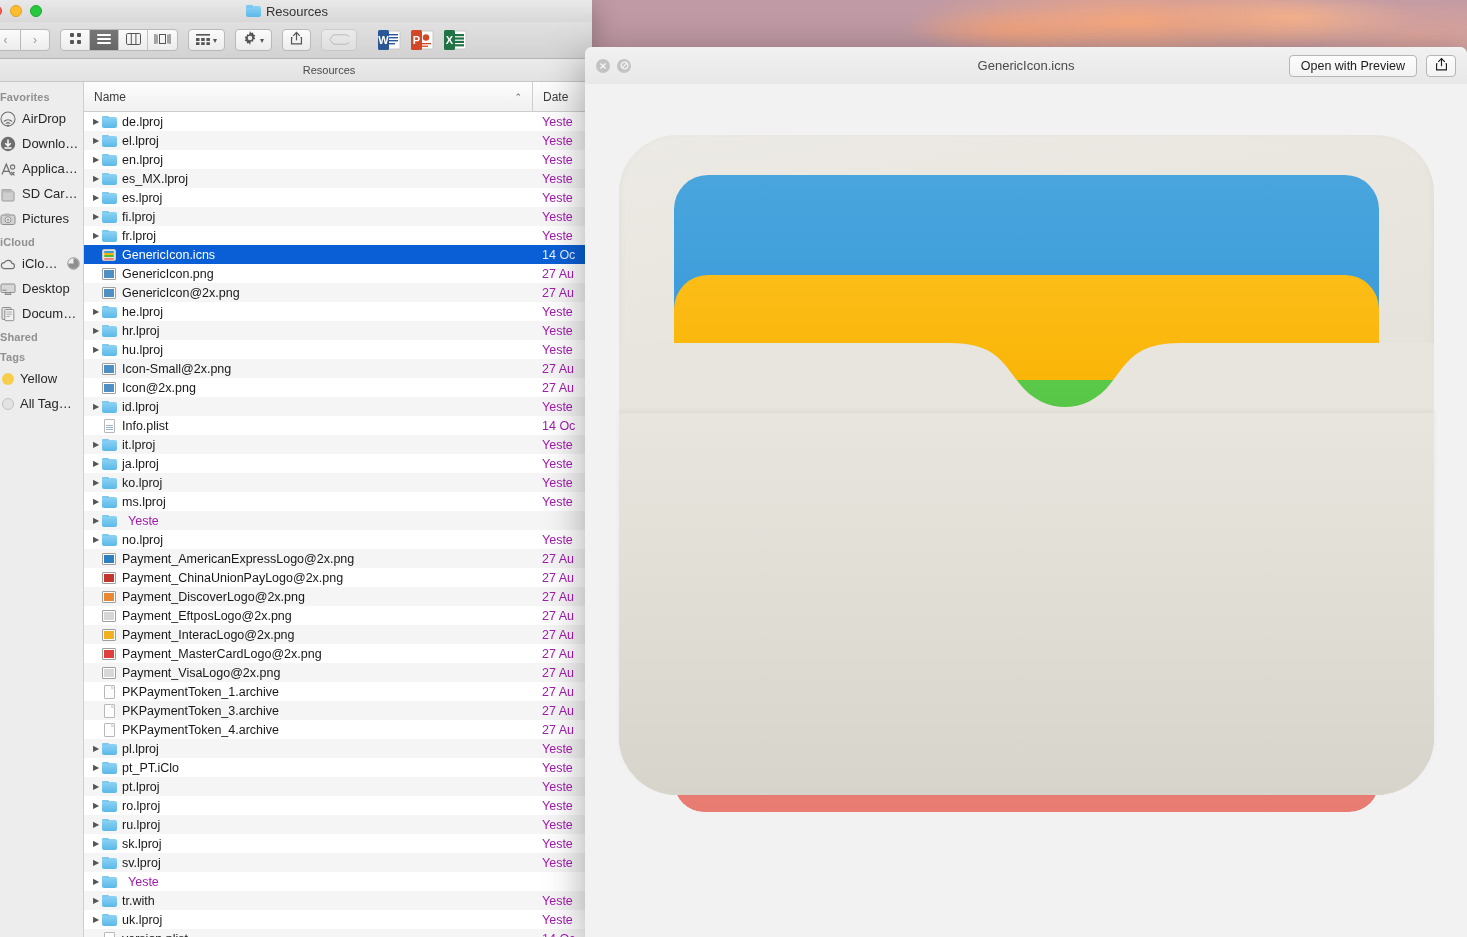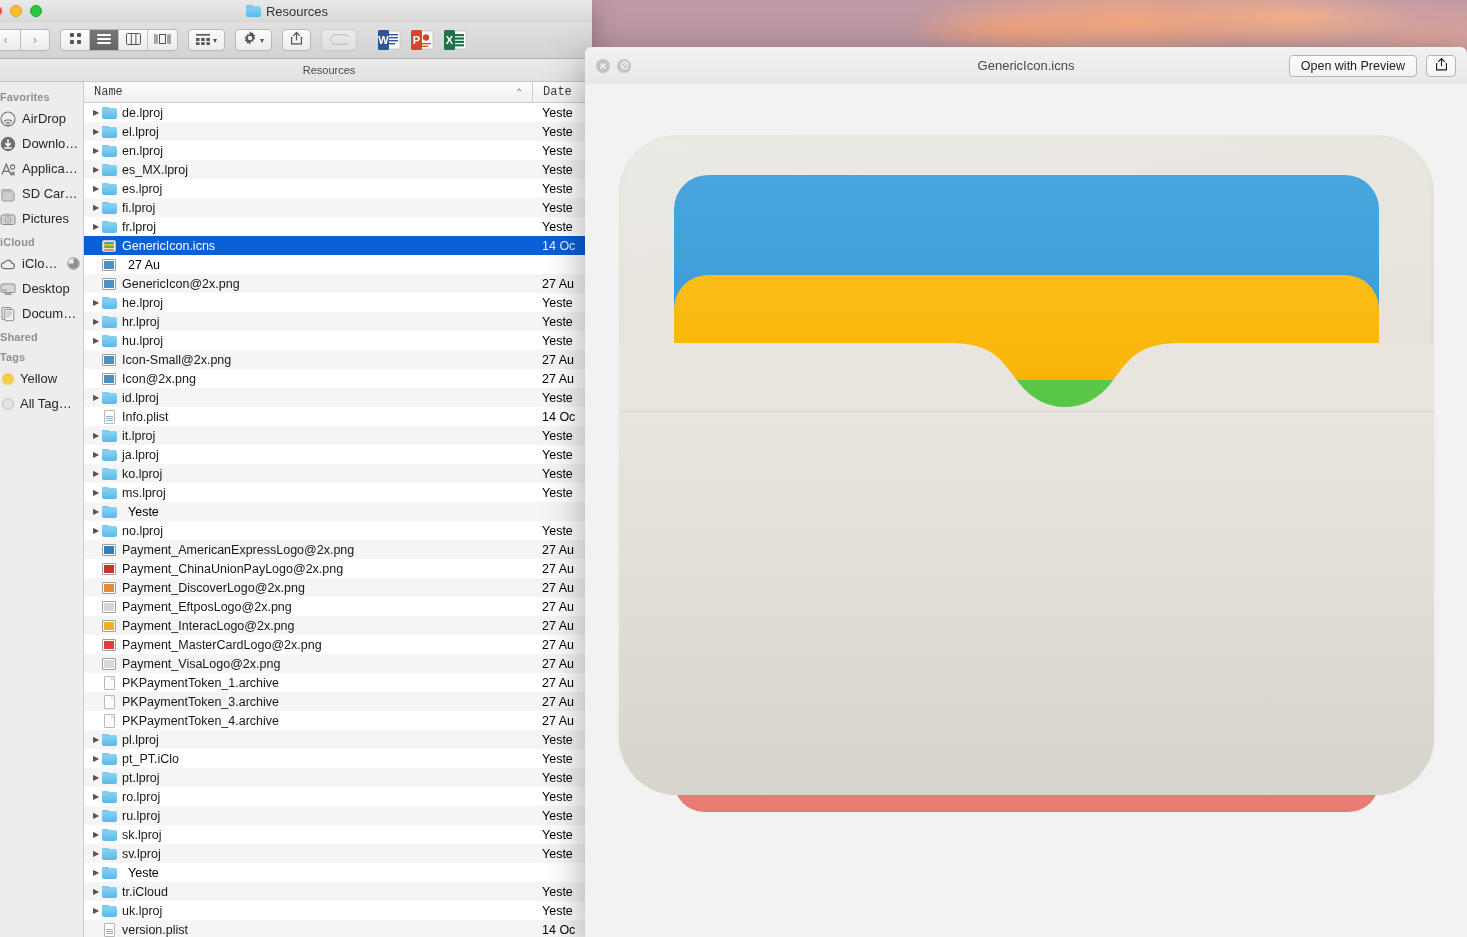--- a/index.html
+++ b/index.html
@@ -119,24 +119,24 @@
     padding-left: 18px; color: #262626; font-size: 13px;
     white-space: nowrap;
   }
   .sb-ico { width: 16px; height: 16px; flex: 0 0 16px; position: relative; }
   .sb-pie { width: 13px; height: 13px; margin-left: 4px; flex: 0 0 13px; }
   .tagdot { width: 12px; height: 12px; border-radius: 50%; flex: 0 0 12px; margin-left: 2px; }
 
   
   .filelist { flex: 1; background: #fff; overflow: hidden; position: relative; }
   .colhead {
-    height: 21px; display: flex; align-items: center;
+    height: 30px; display: flex; align-items: center;
     background: linear-gradient(180deg,#fdfdfd,#f0f0f0);
     border-bottom: 1px solid #cdcdcd;
-    font-size: 12px; color: #3c3c3c; font-family: Liberation Mono, monospace;
+    font-size: 12px; color: #3c3c3c;
   }
   .col-name { flex: 1; padding-left: 10px; display: flex; align-items: center; }
   .col-name .sortarrow { margin-left: auto; margin-right: 10px; font-size: 9px; color: #555; }
   .col-date {
     width: 60px; flex: 0 0 60px; padding-left: 10px;
     border-left: 1px solid #cdcdcd; height: 100%;
     display: flex; align-items: center;
   }
 
   .rows { position: relative; }
@@ -148,21 +148,21 @@
   .row.selected { background: #0a5fd6; color: #fff; }
   .row .disc {
     width: 16px; flex: 0 0 16px; text-align: center;
     font-size: 8px; color: #555; padding-left: 8px;
   }
   .row.selected .disc { color: #fff; }
   .row .ficon { width: 18px; flex: 0 0 18px; display: flex; align-items: center; justify-content: center; }
   .row .fname { flex: 1; padding-left: 4px; white-space: nowrap; overflow: hidden; }
   .row .fdate {
     width: 60px; flex: 0 0 60px; padding-left: 10px;
-    color: #000000; white-space: nowrap; overflow: hidden;
+    color: #a21caf; white-space: nowrap; overflow: hidden;
   }
   .row.selected .fdate { color: #e8eefb; }
 
   
   .ico-folder { width: 15px; height: 12px; position: relative; }
   .ico-folder::before {
     content:''; position:absolute; left:0; top:1px; width:15px; height:11px;
     background: linear-gradient(180deg,#8ed2f4,#5ab9e8); border-radius:1.5px 2px 2px 2px;
   }
   .ico-folder::after {
@@ -614,20 +614,21 @@
             <span class="fname">GenericIcon.icns</span>
             <span class="fdate">14 Oc</span>
           </div>
           <div class="row">
             <span class="disc"></span>
             <span class="ficon">
               <span class="ico-img">
                 <i style="background:#4f90c4"></i>
               </span>
             </span>
+            <span class="fname">GenericIcon.png</span>
             <span class="fdate">27 Au</span>
           </div>
           <div class="row alt">
             <span class="disc"></span>
             <span class="ficon">
               <span class="ico-img">
                 <i style="background:#4f90c4"></i>
               </span>
             </span>
             <span class="fname">GenericIcon@2x.png</span>
@@ -895,21 +896,21 @@
             <span class="ficon">
               <span class="ico-folder"></span>
             </span>
             <span class="fdate">Yeste</span>
           </div>
           <div class="row alt">
             <span class="disc">▶</span>
             <span class="ficon">
               <span class="ico-folder"></span>
             </span>
-            <span class="fname">tr.iCloud</span>
+            <span class="fname">tr.with</span>
             <span class="fdate">Yeste</span>
           </div>
           <div class="row">
             <span class="disc">▶</span>
             <span class="ficon">
               <span class="ico-folder"></span>
             </span>
             <span class="fname">uk.lproj</span>
             <span class="fdate">Yeste</span>
           </div>

